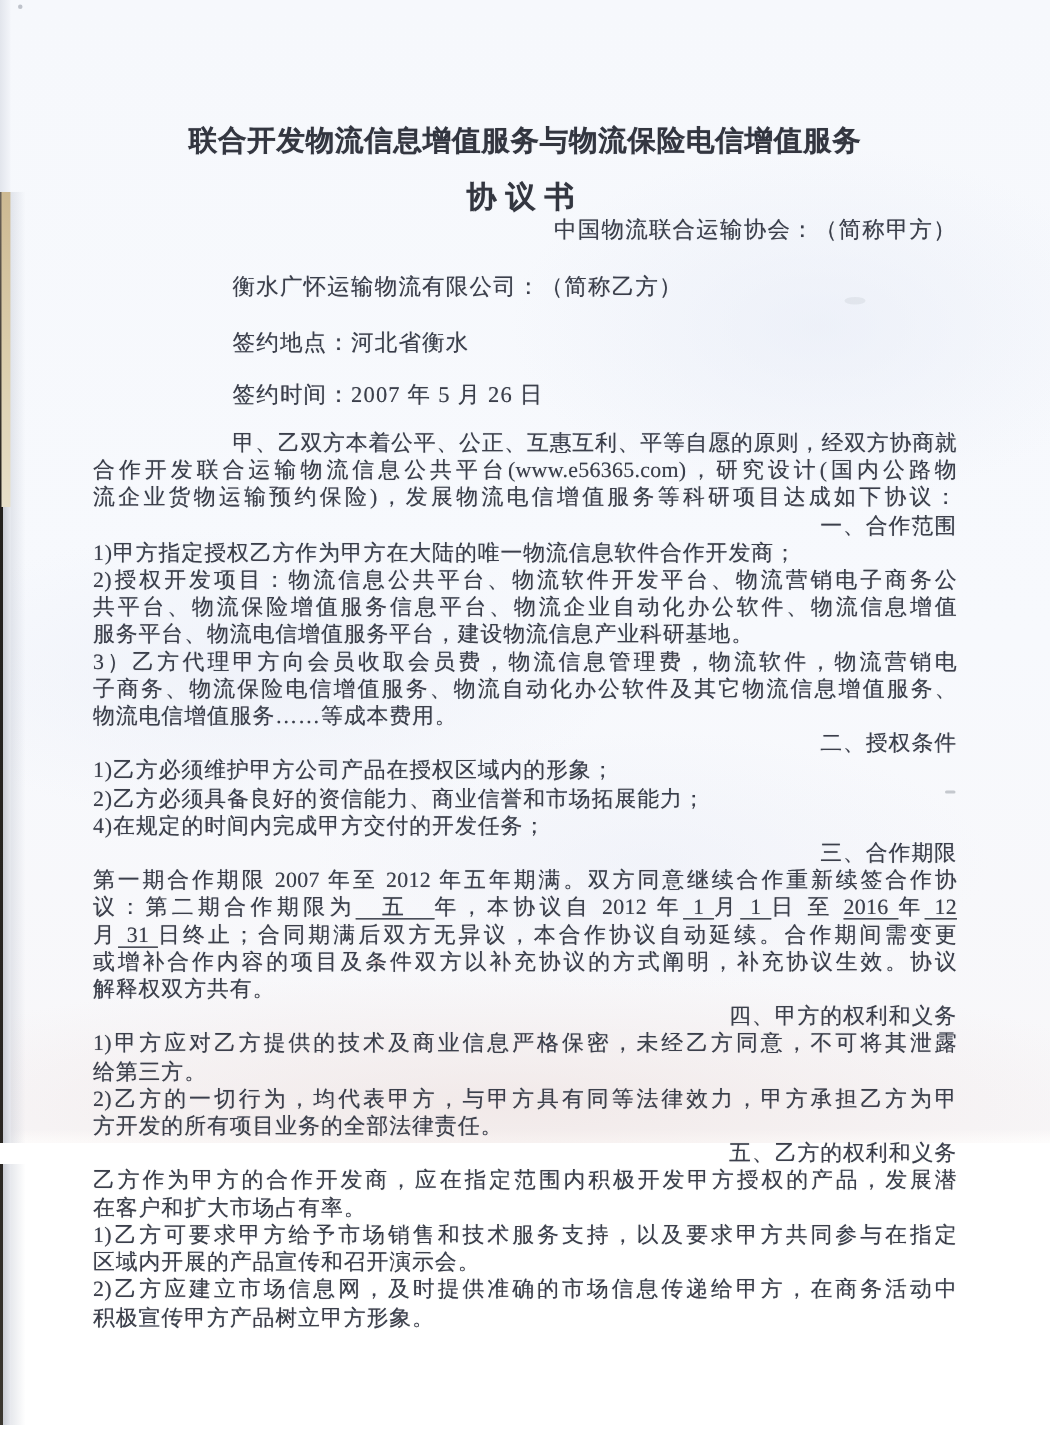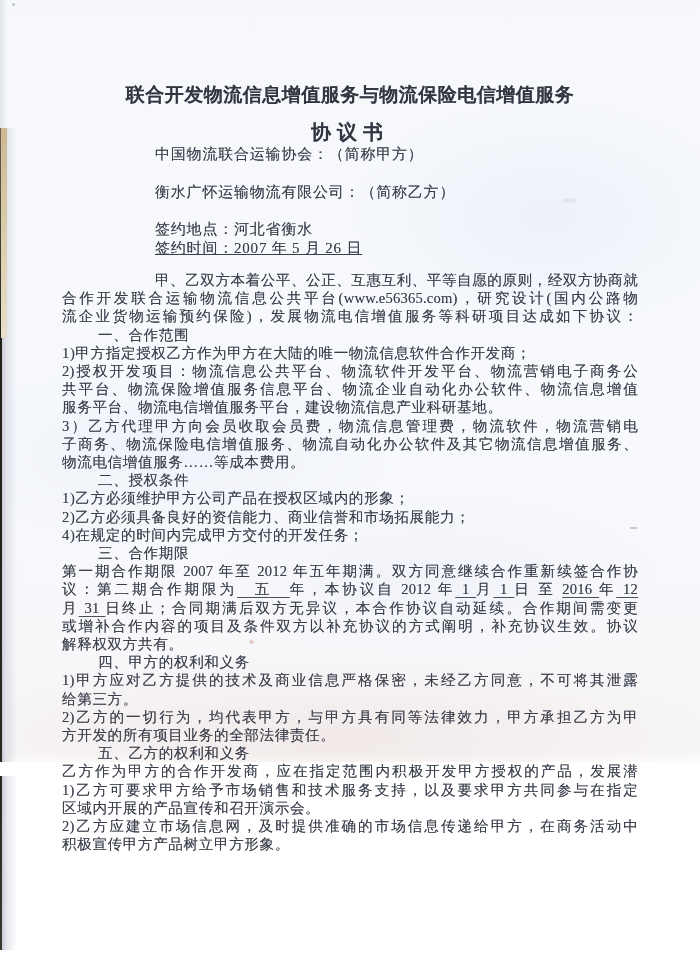--- a/index.html
+++ b/index.html
@@ -40,29 +40,29 @@
   }
   h1.doc-title{
     margin:84px 0 0;font-size:19px;line-height:22px;font-weight:700;
     text-align:center;letter-spacing:.5px;color:#333640;
   }
   h2.doc-subtitle{
     margin:15px 0 0;font-size:20px;line-height:22px;font-weight:700;
     text-align:center;letter-spacing:6px;color:#333640;
   }
   p.hline{margin:0;padding-left:93px;font-size:15px;line-height:19px;letter-spacing:.8px;}
-  p.party-a{margin-top:2px;}
+  p.party-a{margin-top:2px;text-align:right;}
   p.party-b{margin-top:19px;}
   p.sign-place{margin-top:18px;}
-  p.sign-date{margin-top:0;text-decoration:underline;}
+  p.sign-date{margin-top:16px;}
   .body{margin-top:13px;font-size:14.6px;letter-spacing:.6px;}
   .bline{line-height:18.2px;white-space:nowrap;}
   .bline.just{white-space:normal;text-align:justify;text-align-last:justify;letter-spacing:.2px;}
   .bline.indent{text-indent:93px;}
-  .bline.heading{padding-left:36px;}
+  .bline.heading{padding-left:36px;text-align:right;}
   .u{
     text-decoration:underline;
     text-decoration-thickness:1px;
     text-underline-offset:3px;
     text-decoration-color:#4a4e59;
   }
 </style>
 </head>
 <body>
 
@@ -109,19 +109,20 @@
         <div class="bline just"><span>月</span><span class="u"> 31 </span><span>日终止；合同期满后双方无异议，本合作协议自动延续。合作期间需变更</span></div>
         <div class="bline just"><span>或增补合作内容的项目及条件双方以补充协议的方式阐明，补充协议生效。协议</span></div>
         <div class="bline"><span>解释权双方共有。</span></div>
         <div class="bline heading"><span>四、甲方的权利和义务</span></div>
         <div class="bline just"><span>1)甲方应对乙方提供的技术及商业信息严格保密，未经乙方同意，不可将其泄露</span></div>
         <div class="bline"><span>给第三方。</span></div>
         <div class="bline just"><span>2)乙方的一切行为，均代表甲方，与甲方具有同等法律效力，甲方承担乙方为甲</span></div>
         <div class="bline"><span>方开发的所有项目业务的全部法律责任。</span></div>
         <div class="bline heading"><span>五、乙方的权利和义务</span></div>
         <div class="bline just"><span>乙方作为甲方的合作开发商，应在指定范围内积极开发甲方授权的产品，发展潜</span></div>
+        <div class="bline"><span>在客户和扩大市场占有率。</span></div>
         <div class="bline just"><span>1)乙方可要求甲方给予市场销售和技术服务支持，以及要求甲方共同参与在指定</span></div>
         <div class="bline"><span>区域内开展的产品宣传和召开演示会。</span></div>
         <div class="bline just"><span>2)乙方应建立市场信息网，及时提供准确的市场信息传递给甲方，在商务活动中</span></div>
         <div class="bline"><span>积极宣传甲方产品树立甲方形象。</span></div>
       </div>
   </div>
 </div>
 
 </body></html>

